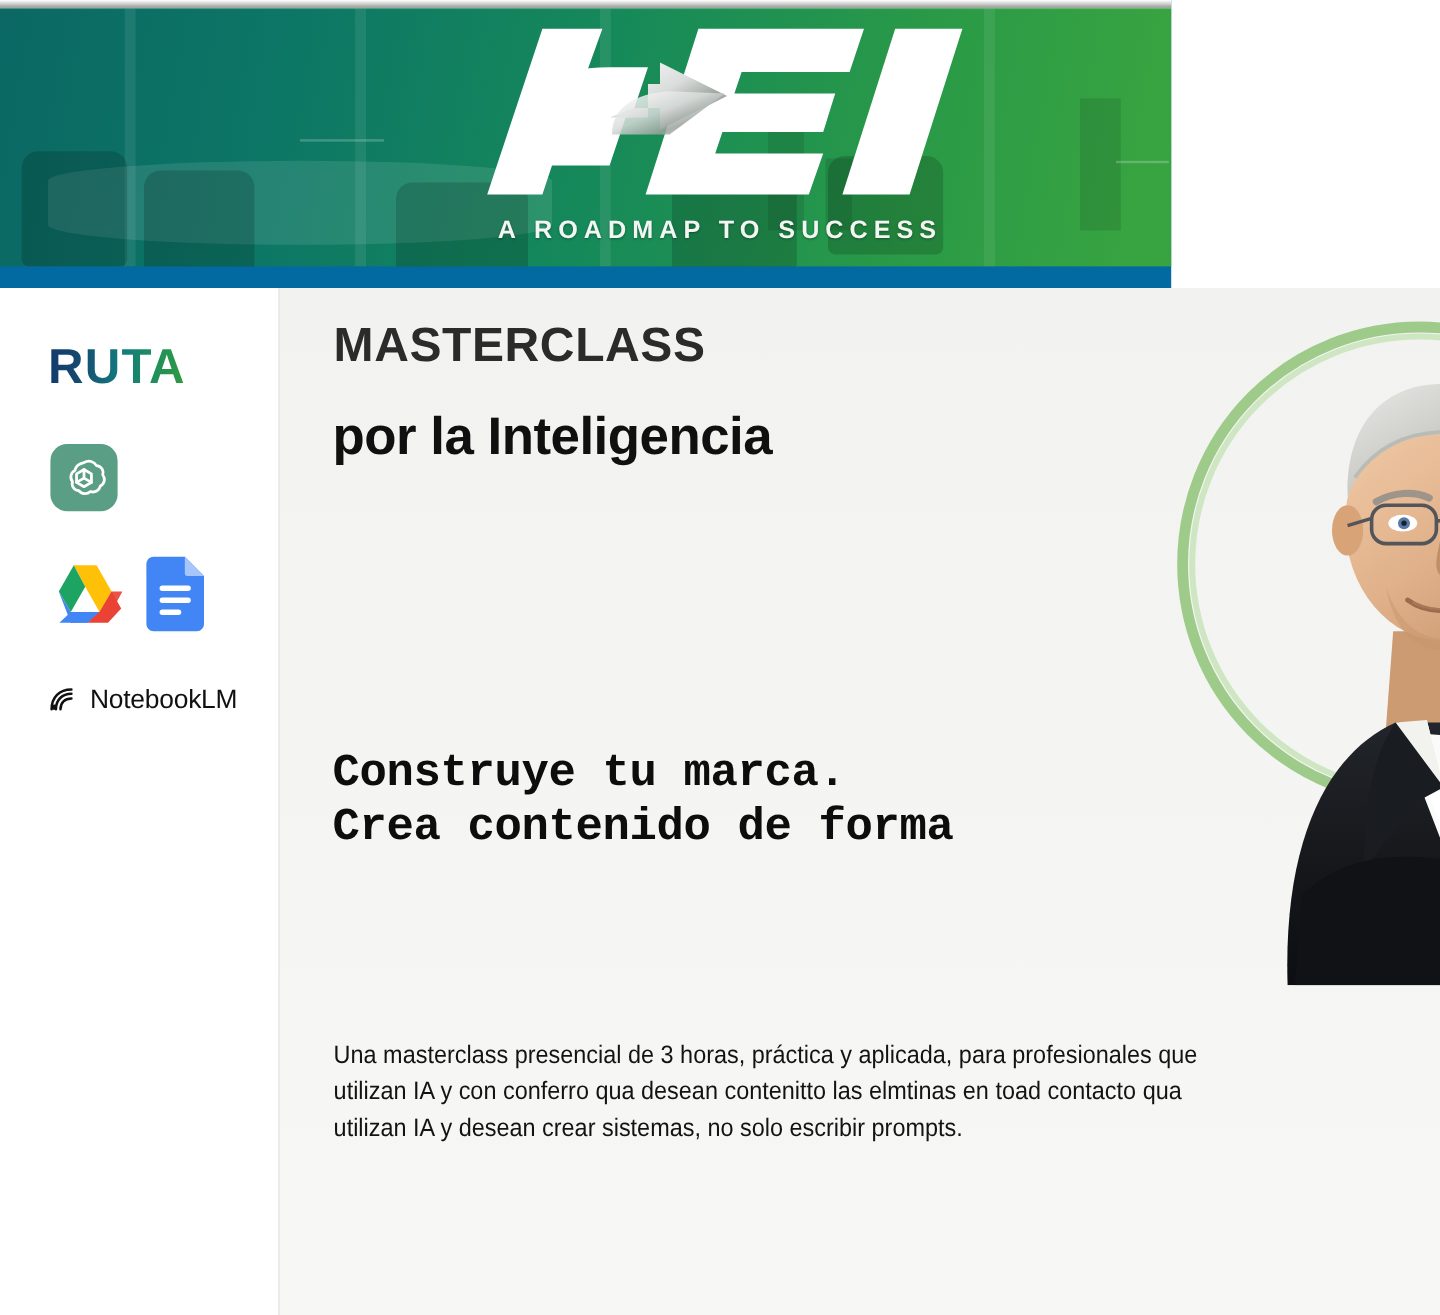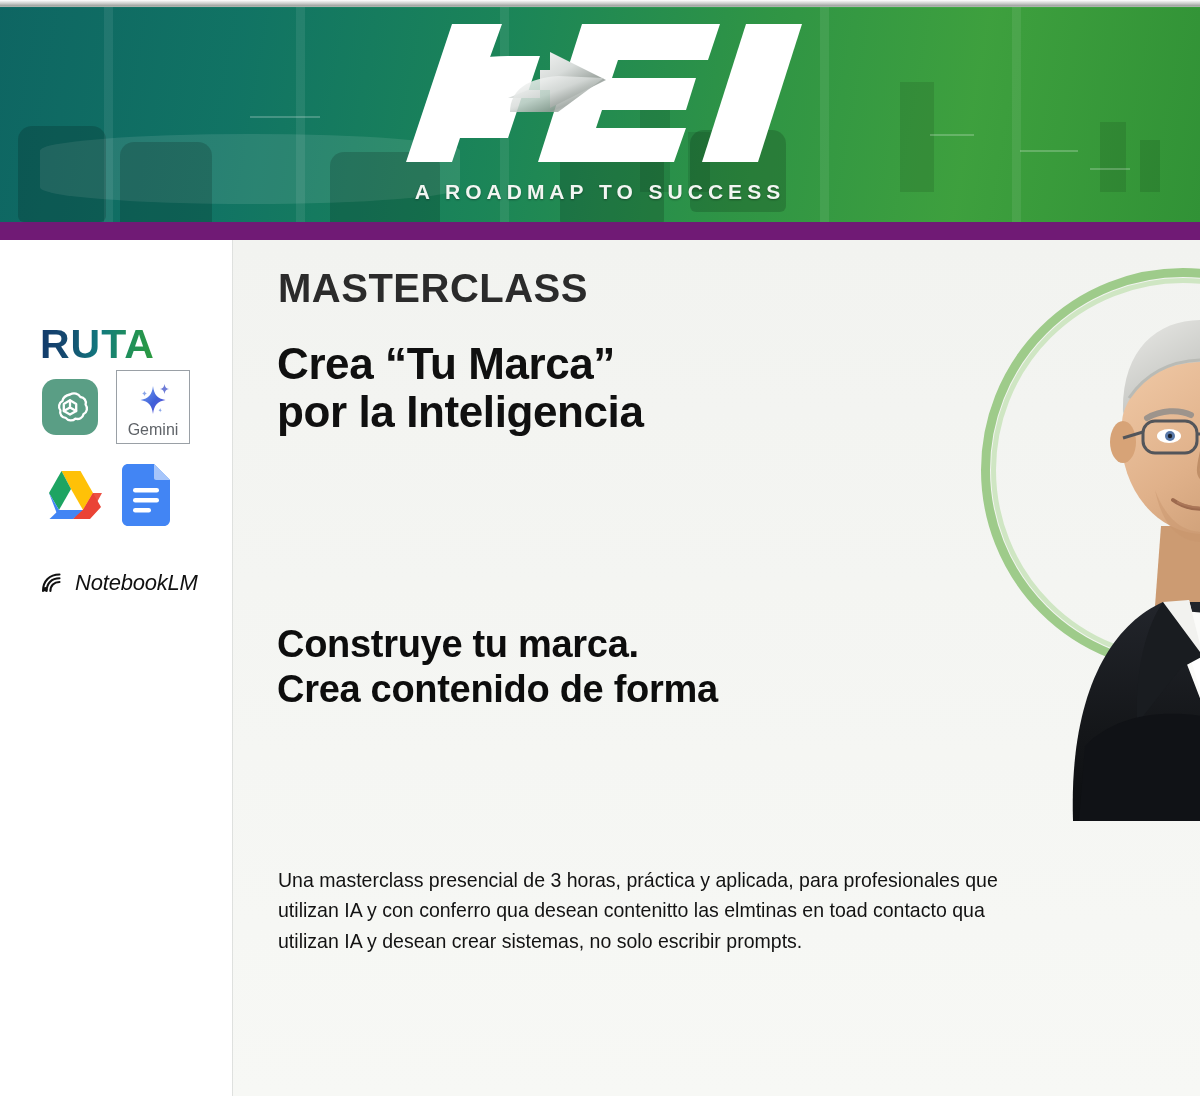--- a/index.html
+++ b/index.html
@@ -16,24 +16,24 @@
     position: relative;
     width: 1200px;
     height: 1096px;
     background: #ffffff;
   }
 
   
   #banner {
     position: absolute;
     left: 0; top: 0;
-    width: 1200px;
+    width: 976px;
     height: 240px;
     overflow: hidden;
-    background: #701a75;
+    background: #0369a1;
   }
   #banner-top-strip {
     position: absolute;
     left: 0; top: 0;
     width: 1200px; height: 8px;
     background: linear-gradient(180deg,#ffffff 0%,#c9cbc9 45%,#9ba09c 75%,#dfe2df 100%);
   }
   #banner-photo {
     position: absolute;
     left: 0; top: 7px;
@@ -135,21 +135,20 @@
     position: absolute;
     left: 40px; top: 42px;
     font-size: 41px;
     font-weight: 700;
     letter-spacing: 1px;
     font-family: "Liberation Sans", sans-serif;
     background: linear-gradient(95deg,#123a6b 0%, #15486f 22%, #127a7e 52%, #1f8f5c 76%, #2e9c3c 100%);
     -webkit-background-clip: text;
     background-clip: text;
     color: transparent;
-    margin-top: 39px;
     -webkit-text-fill-color: transparent;
   }
 
   .icon-row {
     position: absolute;
     display: flex;
     align-items: center;
     gap: 18px;
   }
   #icon-row-1 { left: 42px; top: 130px; }
@@ -174,21 +173,21 @@
   #gemini-label {
     font-size: 16px;
     color: #5f6368;
     font-family: "Liberation Sans", sans-serif;
     line-height: 1;
   }
   #drive-tile { width: 62px; height: 56px; }
   #docs-tile  { width: 52px; height: 66px; }
 
   #notebooklm-row {
-    display: flex; align-items: center; gap: 9px; font-style: italic;
+    display: flex; align-items: center; gap: 9px;
   }
   #notebooklm-label {
     font-size: 22px;
     color: #111111;
     font-family: "Liberation Sans", sans-serif;
     letter-spacing: -0.2px;
   }
 
   
   #eyebrow {
@@ -212,21 +211,21 @@
     letter-spacing: -0.4px;
   }
   #subheadline {
     position: absolute;
     left: 44px; top: 382px;
     width: 530px;
     font-size: 38px;
     line-height: 1.19;
     font-weight: 700;
     color: #0d0d0d;
-    font-family: Liberation Sans, sans-serif;
+    font-family: Liberation Mono, monospace;
     letter-spacing: -0.3px;
   }
   #body-copy {
     position: absolute;
     left: 45px; top: 625px;
     width: 830px;
     font-size: 21px;
     line-height: 1.45;
     color: #131313;
     font-family: "Liberation Sans", sans-serif;
@@ -335,36 +334,20 @@
           <svg width="40" height="40" viewBox="0 0 40 40" aria-hidden="true">
             <g fill="none" stroke="#ffffff" stroke-width="2.3" stroke-linejoin="round" stroke-linecap="round">
               <path d="M20 7.5 C24 5.2 28.5 6.6 30.4 10 C34.2 10.3 36.7 13.8 35.6 17.6 C38 20.7 37.2 25.3 33.6 27 C32.8 30.8 29 32.9 25.4 31.6 C22.6 34.3 18 34 15.7 30.9 C11.9 30.7 9.3 27.2 10.4 23.4 C8 20.3 8.9 15.7 12.4 14 C13.2 10.2 17 8.1 20 7.5 Z"></path>
               <path d="M20 13.3 L26.2 16.9 L26.2 24 L20 27.6 L13.8 24 L13.8 16.9 Z"></path>
               <path d="M20 13.3 L20 20.4 L26.2 24"></path>
               <path d="M20 20.4 L13.8 24"></path>
             </g>
           </svg>
         </div>
 
-        <div class="tile" id="gemini-tile">
-          <svg width="42" height="40" viewBox="0 0 42 40" aria-hidden="true">
-            <defs>
-              <linearGradient id="gemGrad" x1="0" y1="0" x2="1" y2="1">
-                <stop offset="0%" stop-color="#7aa7f7"></stop>
-                <stop offset="55%" stop-color="#4060d8"></stop>
-                <stop offset="100%" stop-color="#6b4fd6"></stop>
-              </linearGradient>
-            </defs>
-            <path d="M21 5 C22.2 14.2 25.3 17.4 33.5 19 C25.3 20.6 22.2 23.8 21 33 C19.8 23.8 16.7 20.6 8.5 19 C16.7 17.4 19.8 14.2 21 5 Z" fill="url(#gemGrad)"></path>
-            <path d="M32.5 3 C33 6.2 34 7.4 37 8 C34 8.6 33 9.8 32.5 13 C32 9.8 31 8.6 28 8 C31 7.4 32 6.2 32.5 3 Z" fill="#6d7bd6"></path>
-            <path d="M12.5 9.5 C12.8 11.3 13.4 12 15 12.4 C13.4 12.8 12.8 13.5 12.5 15.3 C12.2 13.5 11.6 12.8 10 12.4 C11.6 12 12.2 11.3 12.5 9.5 Z" fill="#8aa5e8"></path>
-            <path d="M28.2 27 C28.4 28.3 28.9 28.9 30 29.2 C28.9 29.5 28.4 30.1 28.2 31.4 C28 30.1 27.5 29.5 26.4 29.2 C27.5 28.9 28 28.3 28.2 27 Z" fill="#8aa5e8"></path>
-          </svg>
-          <span id="gemini-label">Gemini</span>
-        </div>
       </div>
 
       <div class="icon-row" id="icon-row-2">
         <div class="tile" id="drive-tile">
           <svg width="62" height="56" viewBox="0 0 62 56" aria-hidden="true">
             <path d="M21.5 4 L40.5 4 L53 26 L43 43 L31 22 Z" fill="#ffc107"></path>
             <path d="M21.5 4 L31 22 L19 43 L9 26 Z" fill="#1da462"></path>
             <path d="M9 26 L19 43 L43 43 L33 52 L19 52 Z" fill="#4285f4"></path>
             <path d="M19 43 L43 43 L53 26 L62 26 L50 48 L19 52 Z" fill="#ea4335" opacity="0.92"></path>
             <path d="M19 43 L43 43 L33 52 L9.5 52 Z" fill="#4285f4"></path>
@@ -478,21 +461,20 @@
           <path d="M160 224 C176 236 206 236 222 223" stroke="#9d6a4e" stroke-width="4" fill="none" stroke-linecap="round"></path>
           <path d="M164 226 C180 234 204 234 218 225" stroke="#b5806090" stroke-width="2" fill="none"></path>
 
           <path d="M142 214 C150 252 168 266 190 266 C212 266 230 252 238 214 C226 246 208 256 190 256 C172 256 154 246 142 214 Z" fill="#c8956c" opacity="0.45"></path>
         </svg>
       </div>
 
       <div id="eyebrow">MASTERCLASS</div>
 
       <div id="headline">
-        <div>Crea “Tu Marca”</div>
         <div>por la Inteligencia</div>
       </div>
 
       <div id="subheadline">
         <div>Construye tu marca.</div>
         <div>Crea contenido de forma</div>
       </div>
 
       <div id="body-copy">Una masterclass presencial de 3 horas, práctica y aplicada, para profesionales que utilizan IA y con conferro qua desean contenitto las elmtinas en toad contacto qua utilizan IA y desean crear sistemas, no solo escribir prompts.</div>
     </div>

